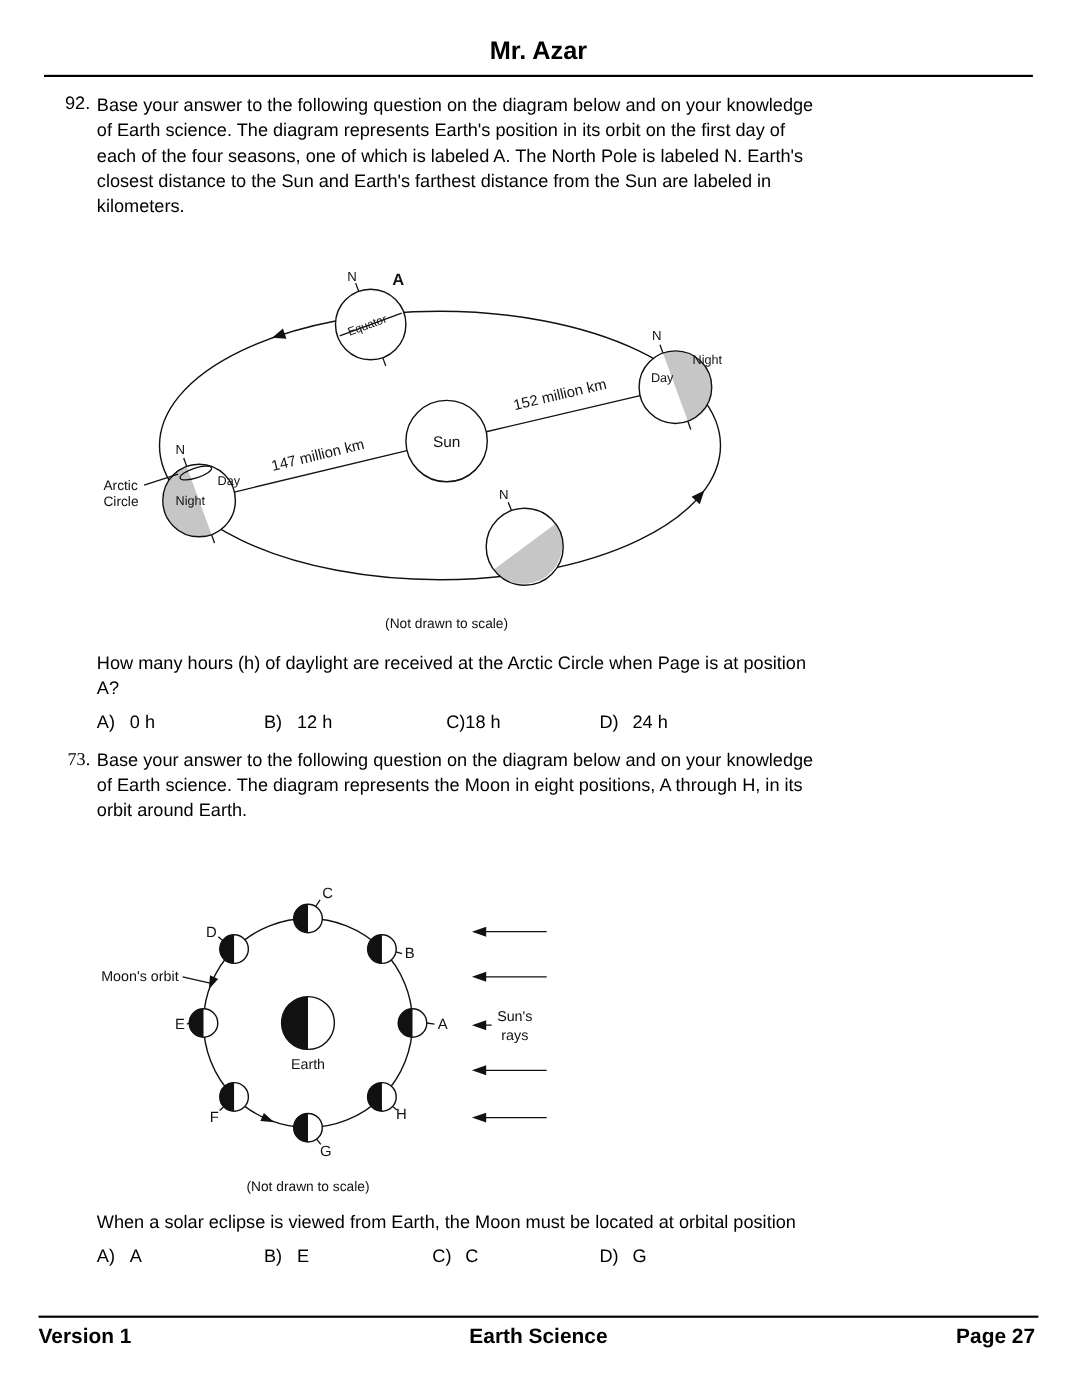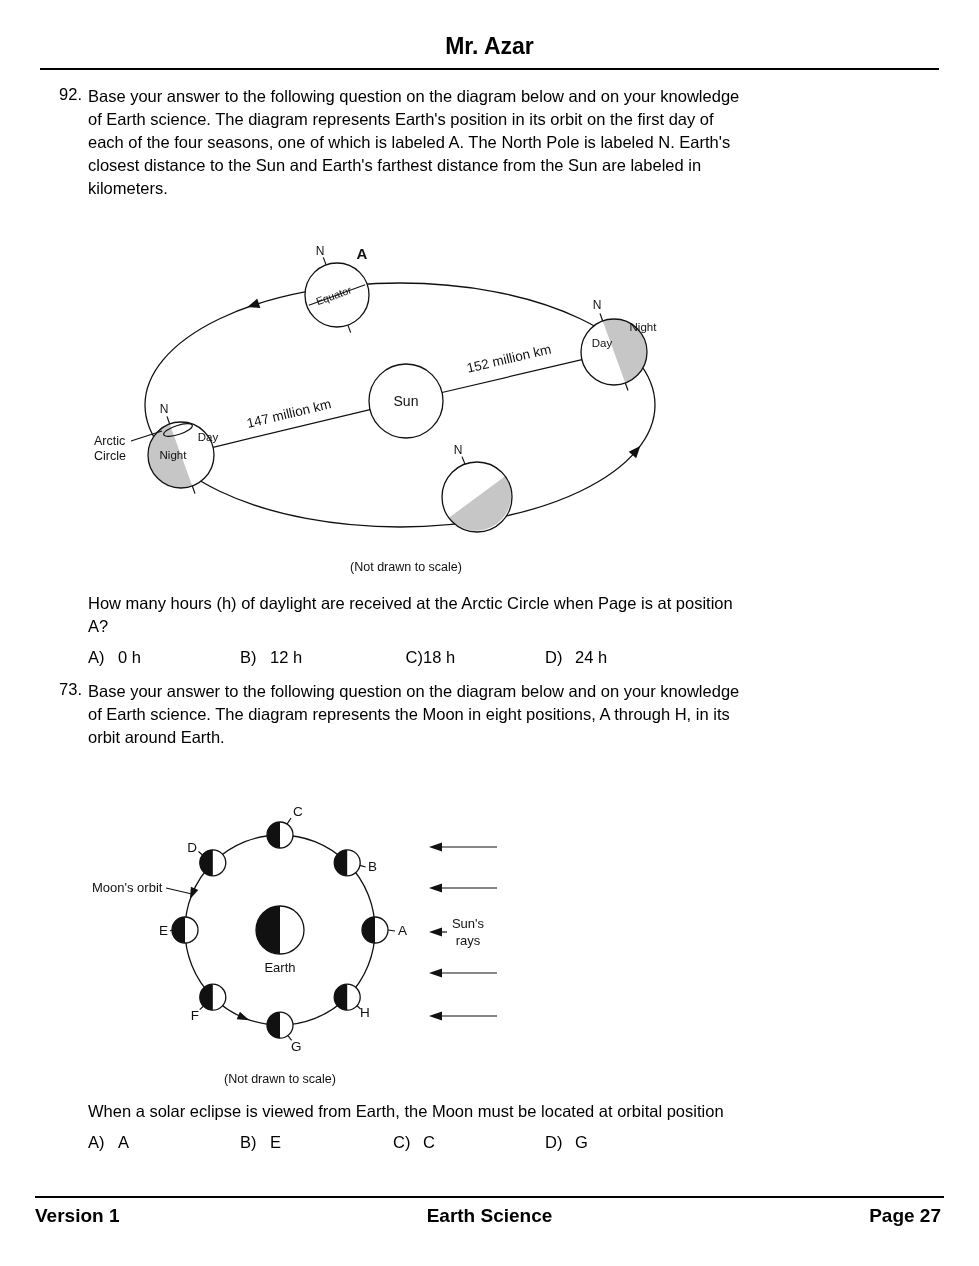--- a/index.html
+++ b/index.html
@@ -105,21 +105,21 @@
   <div class="abs body-text" style="left:88px;top:592px;width:790px;">How many hours (h) of daylight are received at the Arctic Circle when Page is at position
 A?</div>
 
   <div class="abs choices" style="left:88px;top:648px;width:790px;">
     <span class="choice" style="left:0;"><span class="letter">A)</span><span>0 h</span></span>
     <span class="choice" style="left:152px;"><span class="letter">B)</span><span>12 h</span></span>
     <span class="choice" style="left:305px;text-align:right;"><span class="letter">C)</span><span>18 h</span></span>
     <span class="choice" style="left:457px;"><span class="letter">D)</span><span>24 h</span></span>
   </div>
 
-  <div class="abs qnum" style="left:50px;top:680px;width:32px;">73.</div>
+  <div class="abs qnum" style="left:50px;top:680px;width:32px;font-family:Liberation Serif, serif;">73.</div>
   <div class="abs body-text" style="left:88px;top:680px;width:790px;">Base your answer to the following question on the diagram below and on your knowledge
 of Earth science. The diagram represents the Moon in eight positions, A through H, in its
 orbit around Earth.</div>
 
   <div class="abs" style="left:85px;top:795px;width:420px;height:300px;">
     <svg width="420" height="300" viewBox="0 0 420 300">
       <circle class="outline" cx="195" cy="135" r="95"></circle>
       <polygon points="104.9,104.3 105.9,91.7 113.3,94.9" fill="#111"></polygon>
       <polygon points="164.3,225.2 154.9,216.8 151.7,224.2" fill="#111"></polygon>
 

